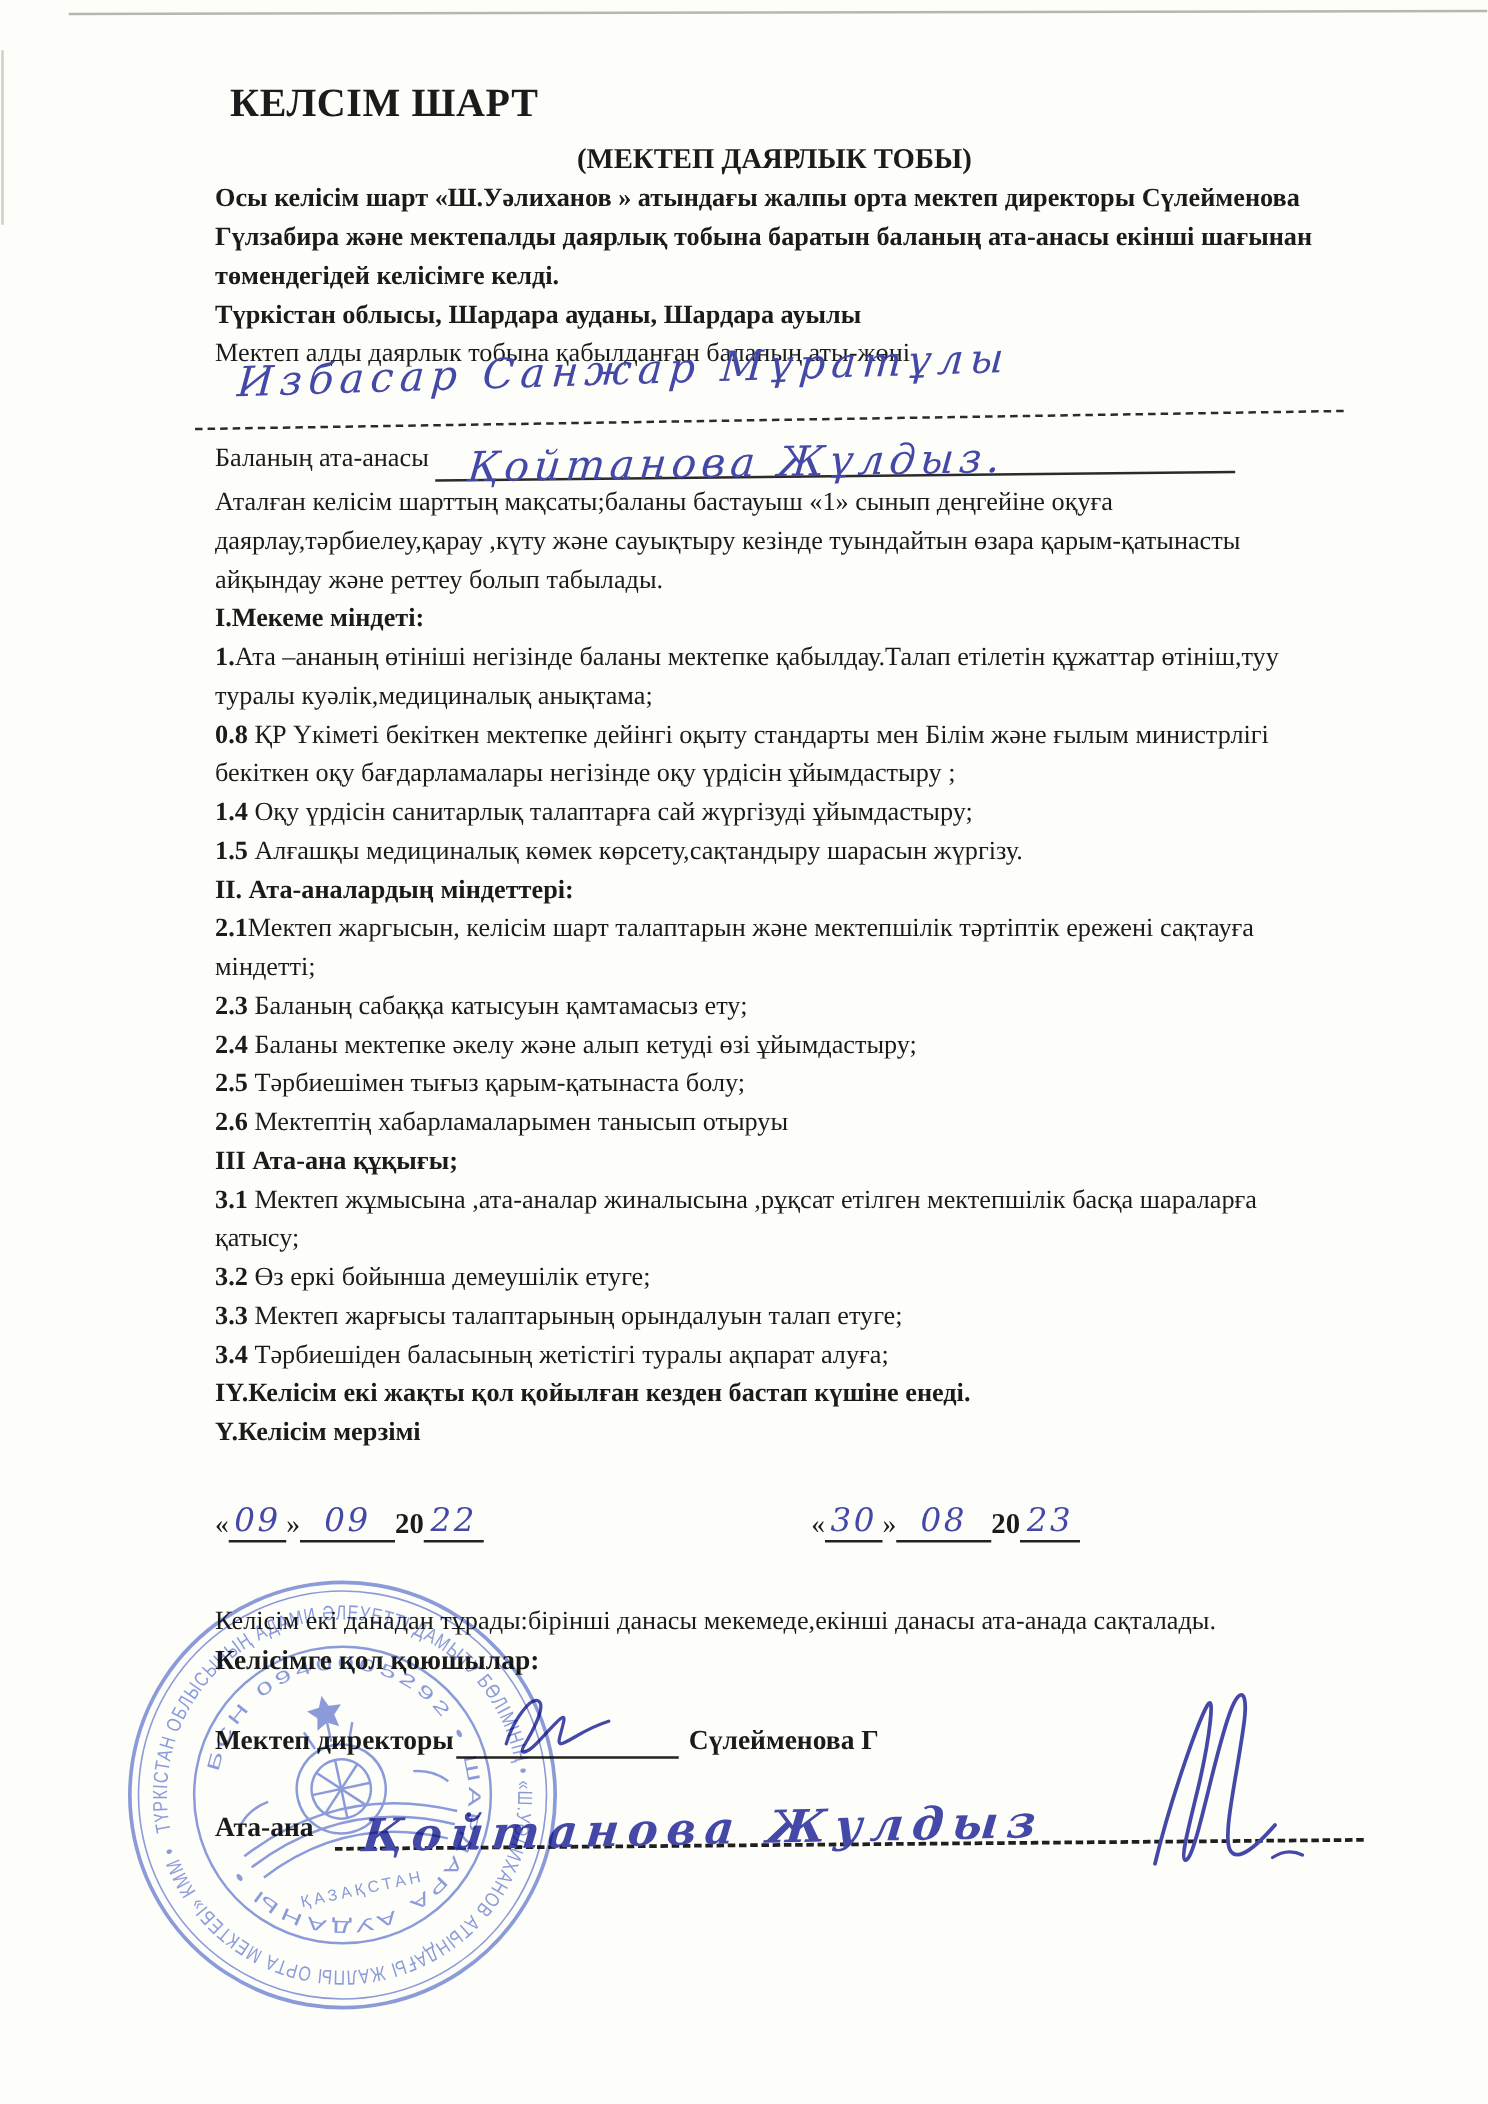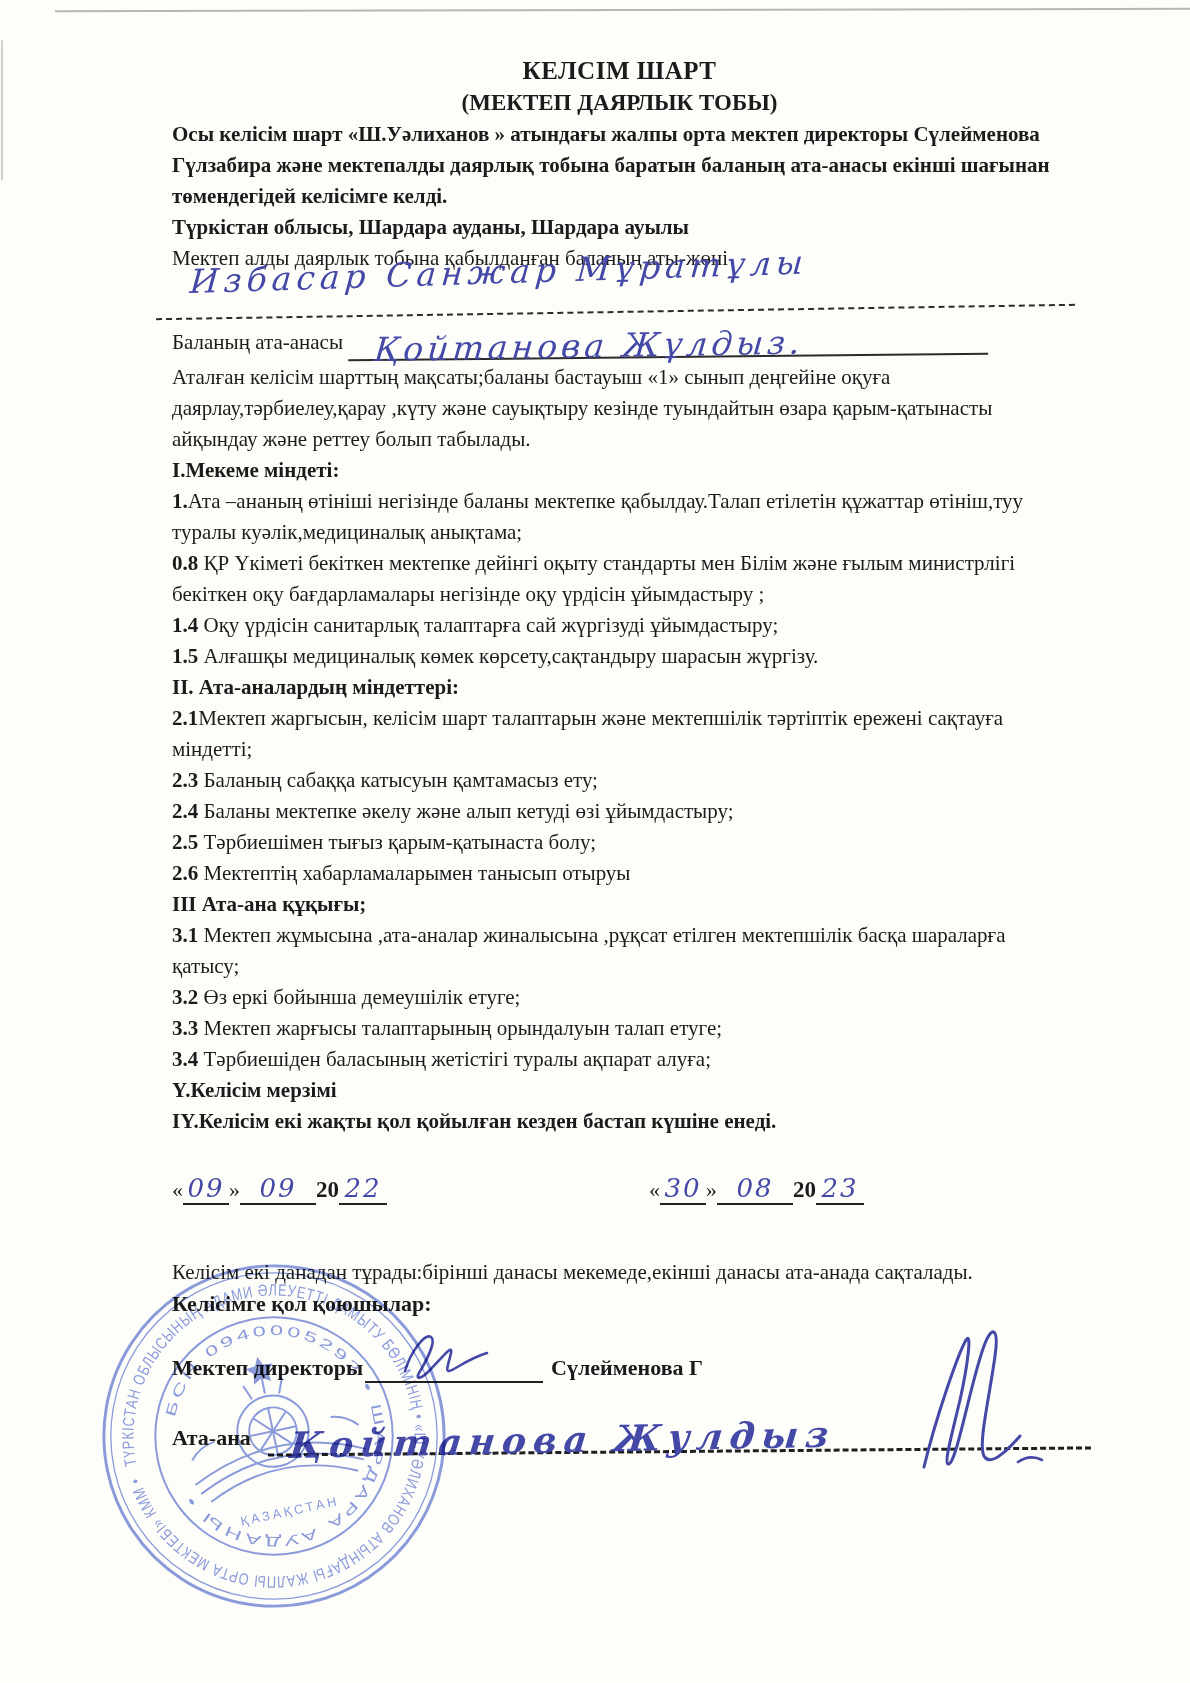--- a/index.html
+++ b/index.html
@@ -7,41 +7,41 @@
     width:1190px;height:1683px;position:relative;overflow:hidden;
     background:#ffffff;font-family:"Liberation Serif",serif;color:#1b1b1b;
   }
   .paper{position:absolute;inset:0;background:#fdfdfa}
   .topline{position:absolute;top:9px;left:55px;right:0;height:2px;background:#b7b7b0;transform:rotate(-.12deg)}
   .leftedge{position:absolute;left:1px;top:40px;height:140px;width:2px;background:#cfcfc8;border-radius:2px}
 
   .content{position:absolute;left:172px;top:54px;width:895px;font-size:21px;line-height:31px}
   p{margin:0}
   .b{font-weight:bold}
-  h1.title{font-size:25px;line-height:33px;margin:0;text-align:center;font-weight:bold;letter-spacing:.5px}
+  h1.title{font-size:32px;line-height:33px;margin:12px;text-align:left;font-weight:bold;letter-spacing:.5px}
   .subtitle{text-align:center;font-size:23px;line-height:32px;font-weight:bold}
 
   .hand{font-family:"DejaVu Serif",serif;font-style:italic;color:#4448a6}
 
   .childname-row{position:relative;height:46px}
   .childname-row::after{content:"";position:absolute;left:-16px;right:-8px;bottom:7px;
     border-bottom:2.5px dashed #2b2b2b;transform:rotate(-.9deg)}
   .childname{position:absolute;left:18px;top:-8px;font-size:33px;letter-spacing:5px;white-space:nowrap;
     transform:rotate(-1.8deg) skewX(-6deg);transform-origin:left center;z-index:2}
 
   .parent-row{height:42px;white-space:nowrap}
   .parent-fill{display:inline-block;width:640px;height:36px;border-bottom:2.5px solid #2b2b2b;
     position:relative;vertical-align:bottom;transform:rotate(-.6deg)}
   .parentname{position:absolute;left:26px;bottom:-6px;font-size:33px;letter-spacing:4px;white-space:nowrap;
     transform:rotate(-.4deg) skewX(-6deg);transform-origin:left center}
 
   .item b{font-weight:bold}
   .sec-heading{font-weight:bold}
 
-  .dates-row{display:flex;margin-top:36px;height:42px;align-items:flex-start}
+  .dates-row{display:flex;margin-top:36px;height:42px;align-items:center}
   .date-block{font-size:22px;white-space:nowrap}
   .date-block .ul{display:inline-block;border-bottom:2px solid #222;text-align:center;height:30px;vertical-align:bottom}
   .date-block .d{width:46px}
   .date-block .m{width:76px}
   .date-block .y{width:48px}
   .date-block .hand{font-size:26px;letter-spacing:2px}
   .date-block .century{font-weight:bold;font-size:23px}
   .date-gap{width:262px}
 
   .copies{margin-top:42px}
@@ -104,22 +104,22 @@
       <p class="item"><b>2.4</b> Баланы мектепке әкелу және алып кетуді өзі ұйымдастыру;</p>
       <p class="item"><b>2.5</b> Тәрбиешімен тығыз қарым-қатынаста болу;</p>
       <p class="item"><b>2.6</b> Мектептің   хабарламаларымен танысып отыруы</p>
       <p class="sec-heading">III  Ата-ана құқығы;</p>
       <p class="item"><b>3.1</b> Мектеп жұмысына ,ата-аналар жиналысына ,рұқсат етілген мектепшілік басқа шараларға қатысу;</p>
       <p class="item"><b>3.2</b> Өз еркі бойынша демеушілік етуге;</p>
       <p class="item"><b>3.3</b> Мектеп жарғысы талаптарының орындалуын талап етуге;</p>
       <p class="item"><b>3.4</b> Тәрбиешіден баласының жетістігі туралы ақпарат алуға;</p>
     </div>
 
+  <p class="b">IY.Келісім екі жақты қол қойылған кезден бастап күшіне енеді.</p>
   <p class="b">Y.Келісім мерзімі</p>
-  <p class="b">IY.Келісім екі жақты қол қойылған кезден бастап күшіне енеді.</p>
 
   <div class="dates-row">
     <div class="date-block">
       <span>«</span><span class="ul d"><span class="hand">09</span></span><span>»</span><span class="ul m"><span class="hand">09</span></span><span class="century">20</span><span class="ul y"><span class="hand">22</span></span>
     </div>
     <div class="date-gap"></div>
     <div class="date-block">
       <span>«</span><span class="ul d"><span class="hand">30</span></span><span>»</span><span class="ul m"><span class="hand">08</span></span><span class="century">20</span><span class="ul y"><span class="hand">23</span></span>
     </div>
   </div>

